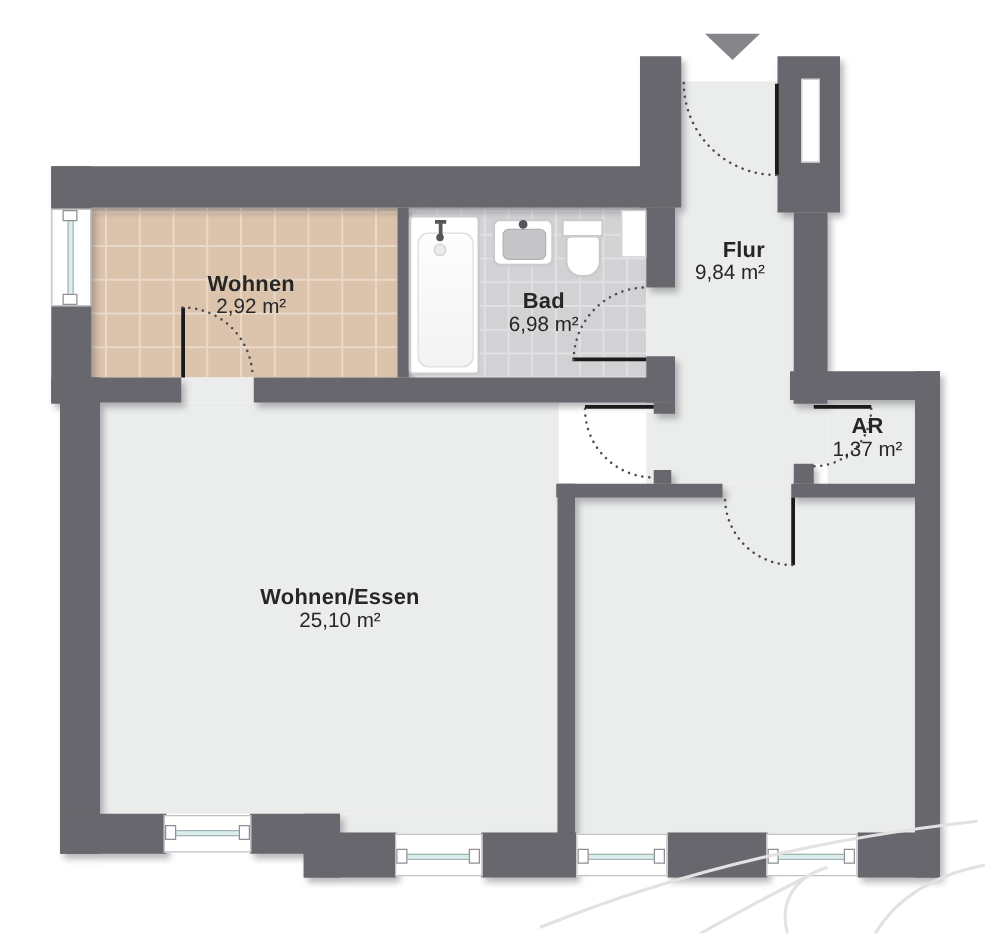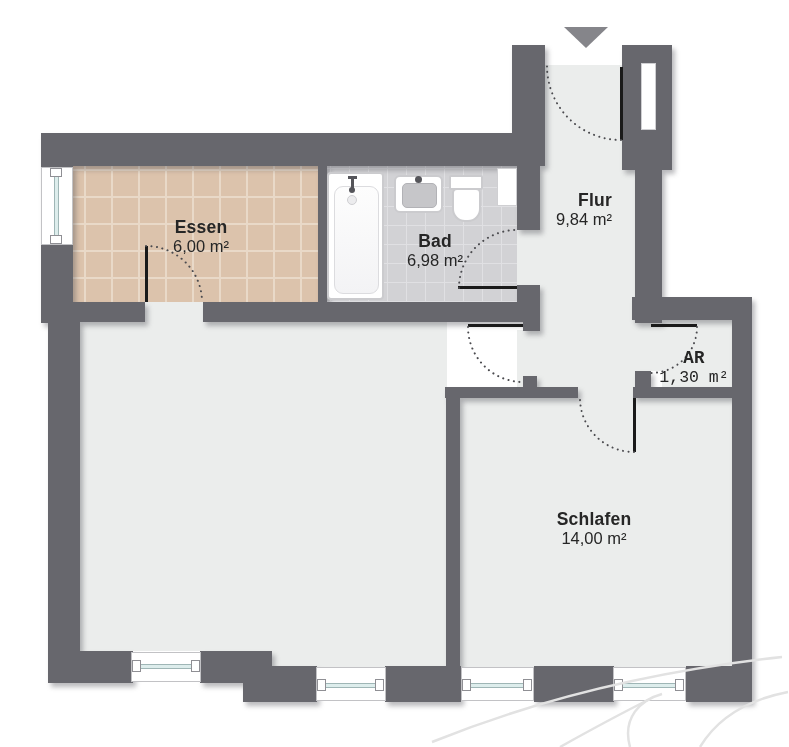--- a/index.html
+++ b/index.html
@@ -161,35 +161,33 @@
       <path d="M 432 742 Q 590 678 782 657"></path>
       <path d="M 560 747 Q 612 718 650 699"></path>
       <path d="M 630 747 C 622 718 640 700 662 694"></path>
       <path d="M 700 747 Q 726 704 788 692"></path>
     </g>
   </svg>
 
   <div class="arrow"></div>
 
   <div class="label" style="left:201px;top:236px;">
-    <div class="rname">Essen</div>
-    <div class="rarea">6,00 m²</div>
+    <div class="rname">Wohnen</div>
+    <div class="rarea">2,92 m²</div>
   </div>
   <div class="label" style="left:435px;top:250px;">
     <div class="rname">Bad</div>
     <div class="rarea">6,98 m²</div>
   </div>
   <div class="label" style="left:584px;top:209px;text-align:right;">
     <div class="rname">Flur</div>
     <div class="rarea">9,84 m²</div>
   </div>
-  <div class="label" style="left:694px;top:367px;font-family:Liberation Mono, monospace;">
+  <div class="label" style="left:694px;top:350px;">
     <div class="rname">AR</div>
-    <div class="rarea">1,30 m²</div>
+    <div class="rarea">1,37 m²</div>
   </div>
   <div class="label" style="left:272px;top:487px;">
-  </div>
-  <div class="label" style="left:594px;top:528px;">
-    <div class="rname">Schlafen</div>
-    <div class="rarea">14,00 m²</div>
+    <div class="rname">Wohnen/Essen</div>
+    <div class="rarea">25,10 m²</div>
   </div>
 
 </div>
 
 </body></html>

